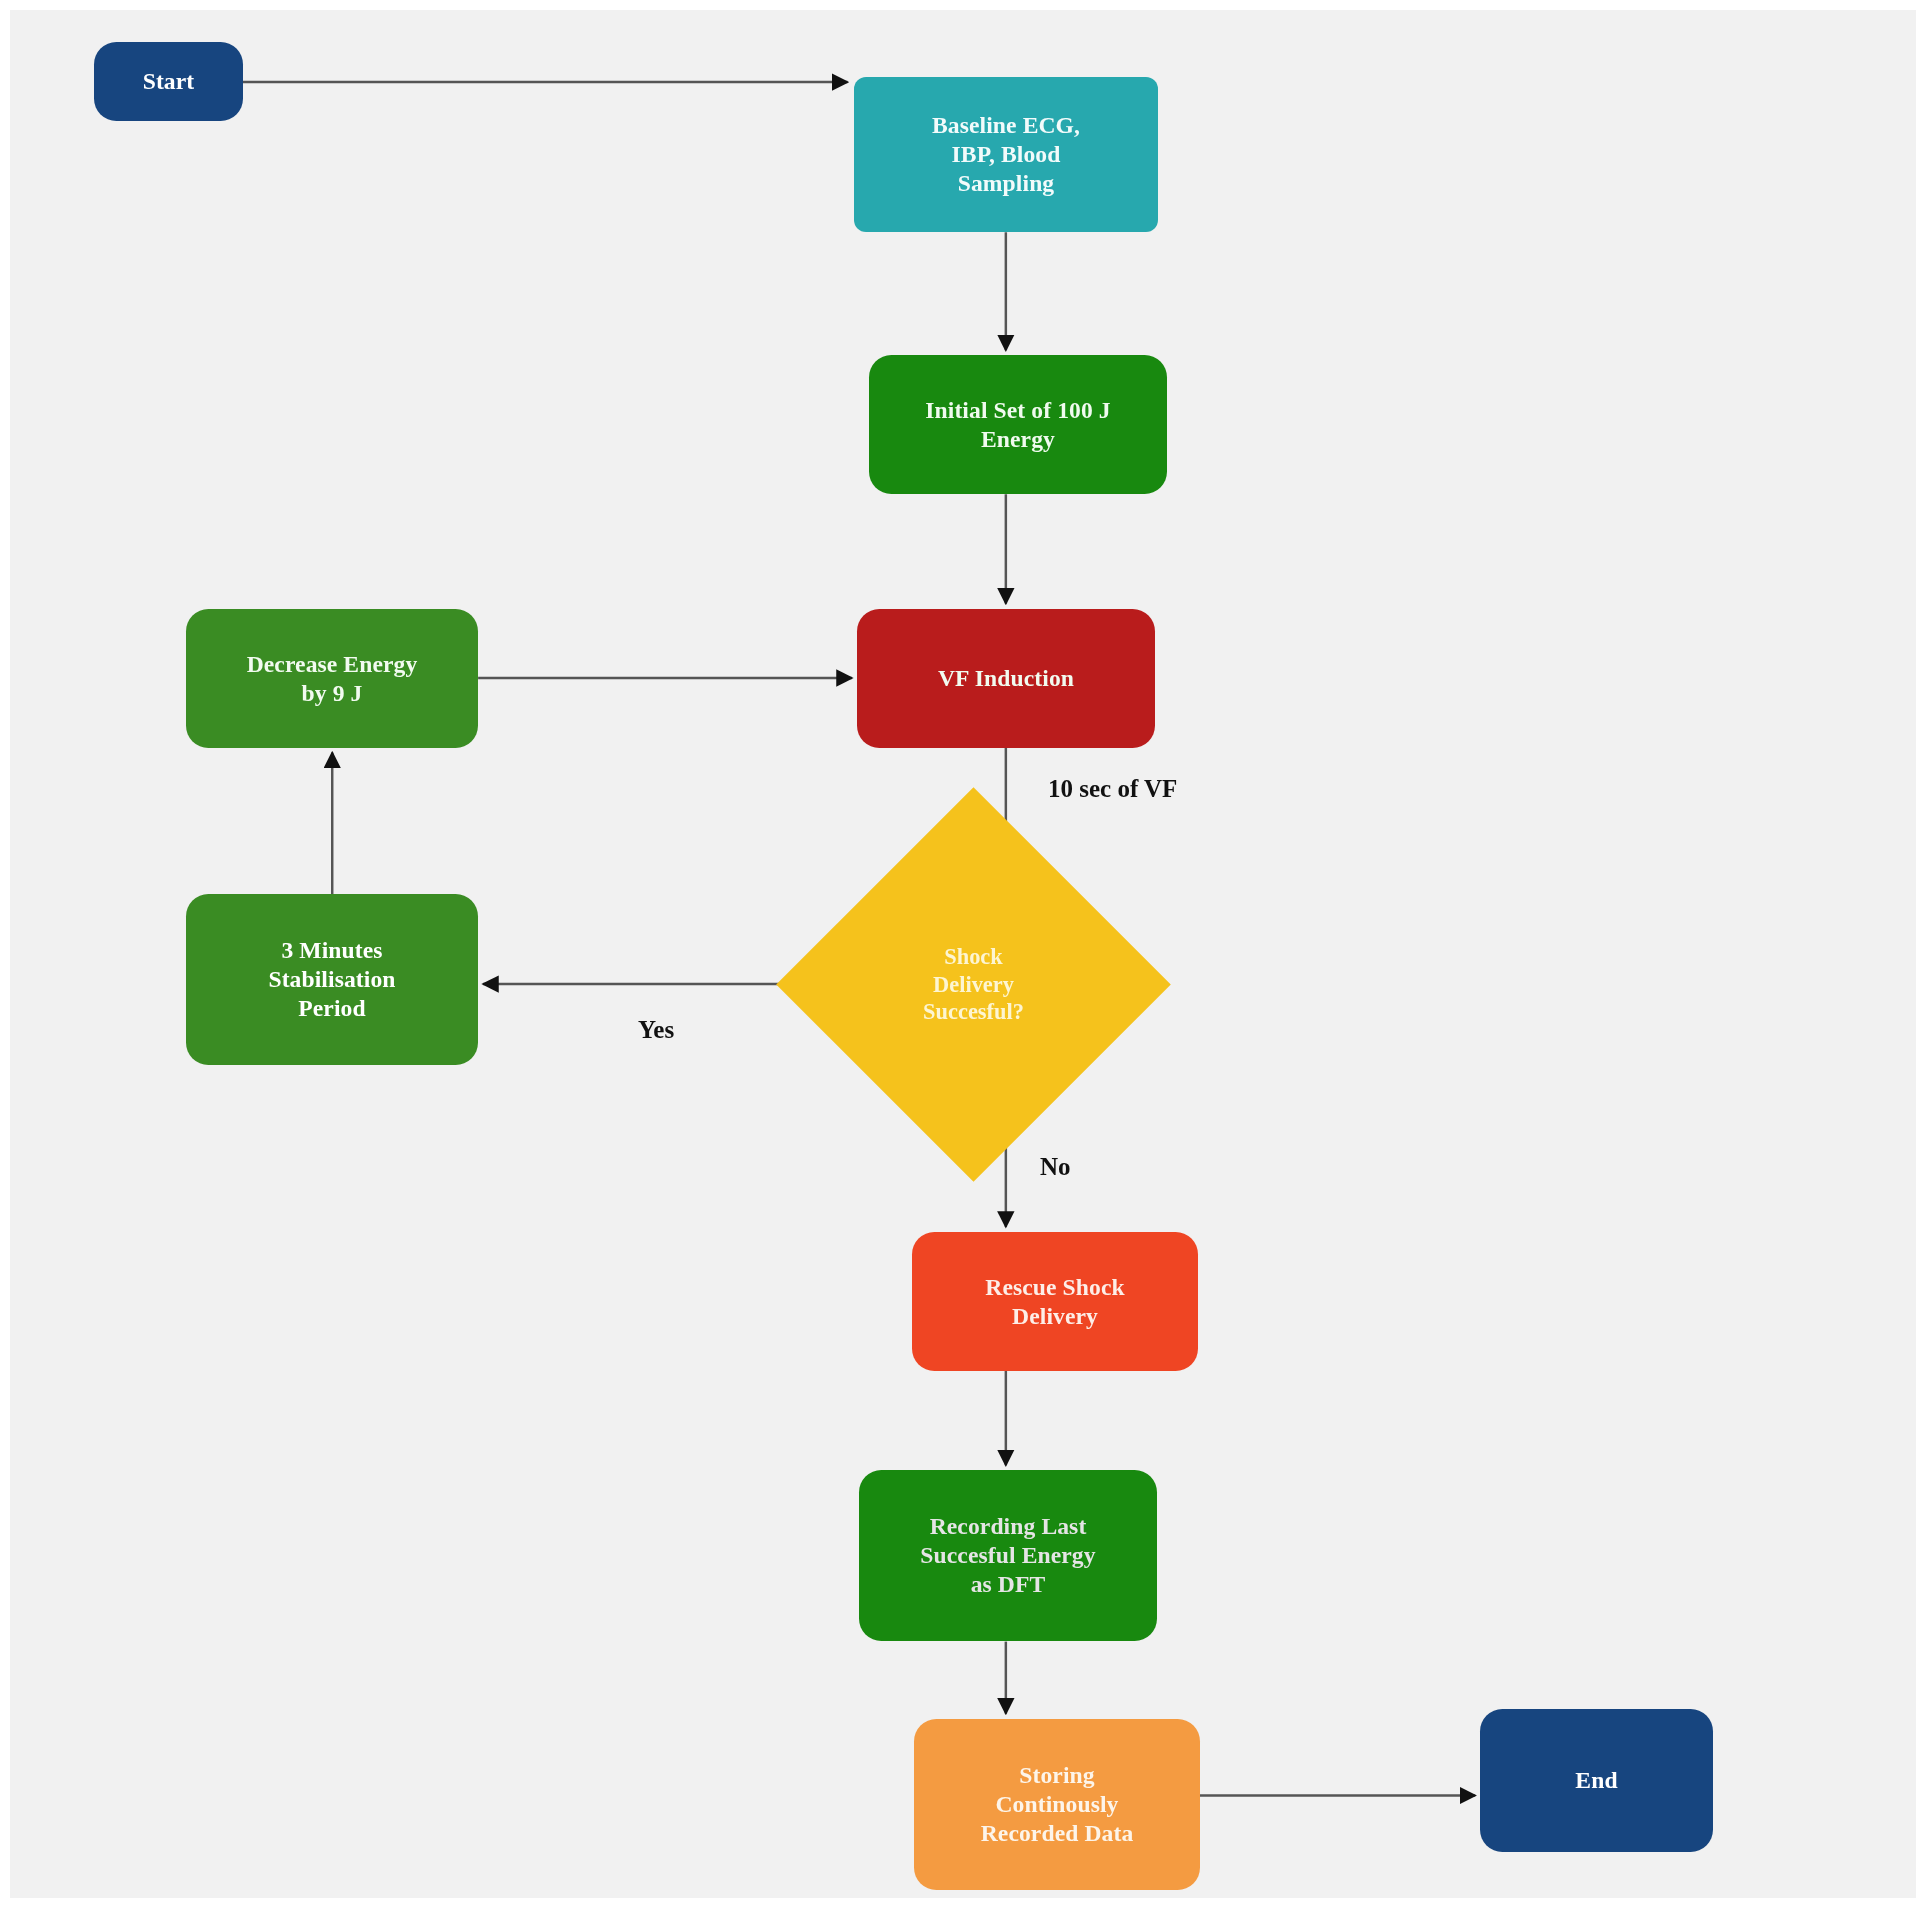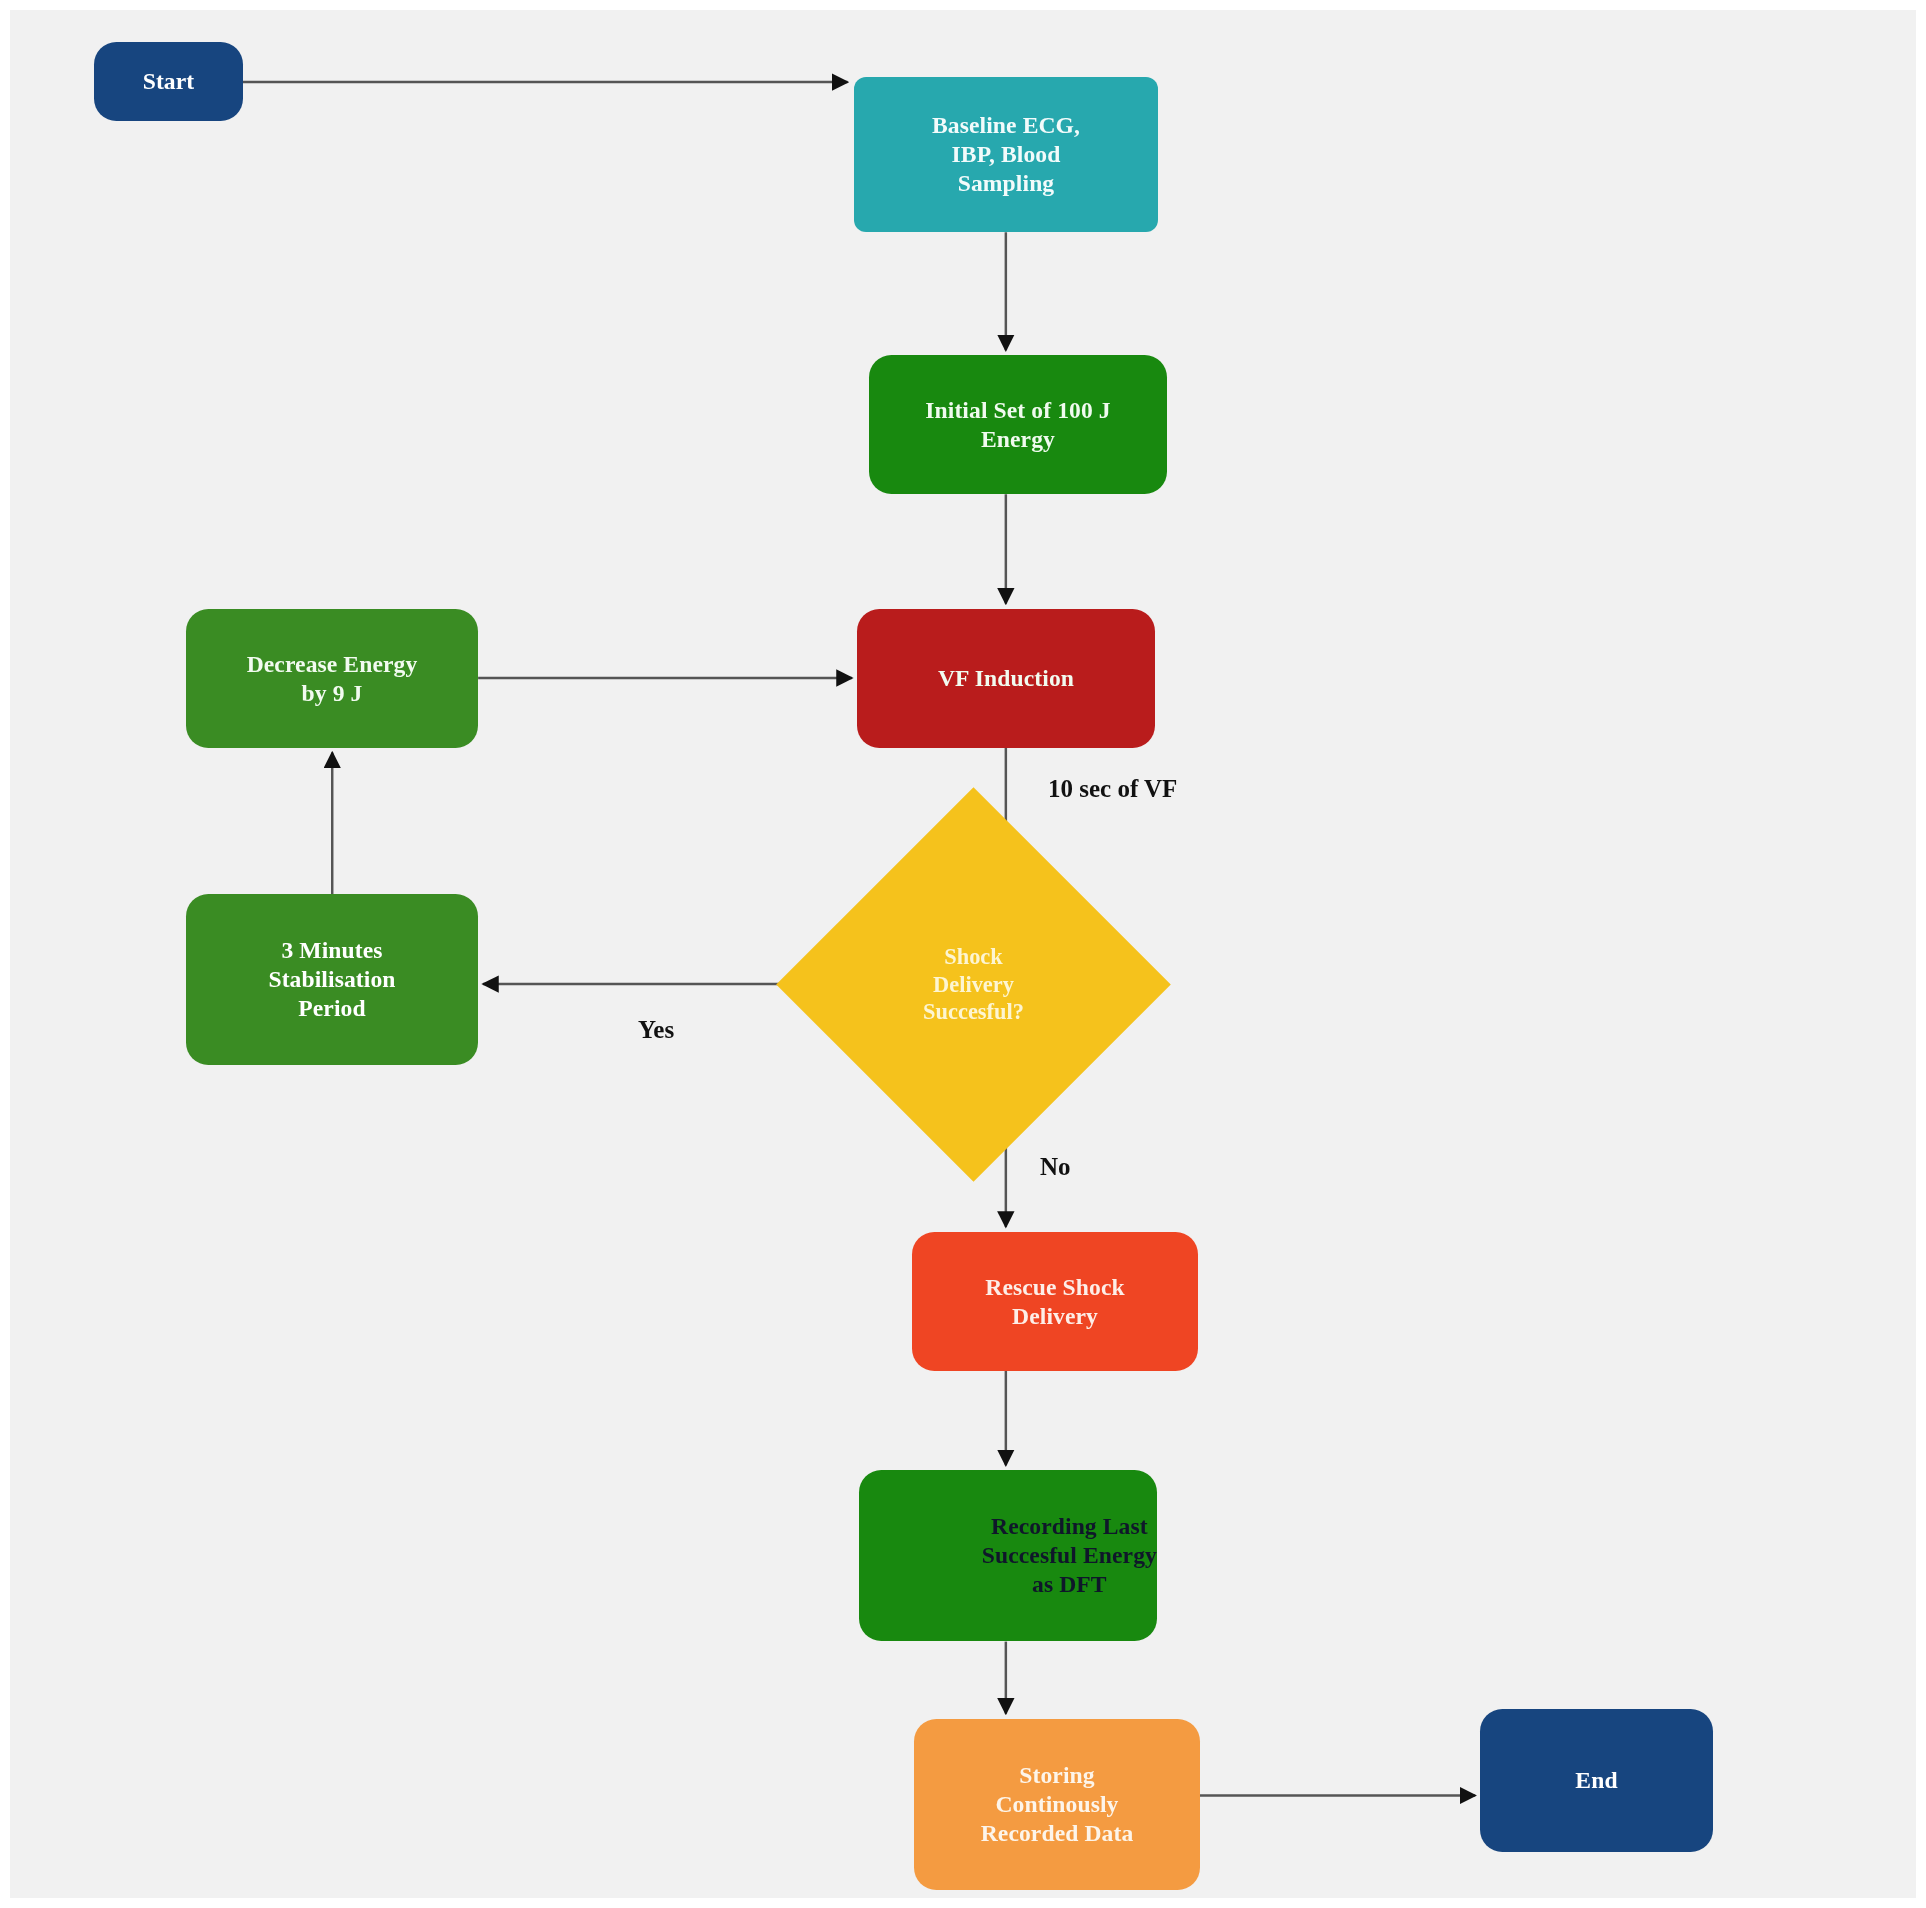--- a/index.html
+++ b/index.html
@@ -141,21 +141,21 @@
     <div class="diamond-label" style="color:#fdf5d2; font-size:22.4px;">Shock
 Delivery
 Succesful?</div>
   </div>
 
   <div class="node rounded" style="left:858px; top:1222px; width:286px; height:139px; background:#EF4523; color:#fdeee8; font-size:23.6px;margin-left:44px;">
     <span>Rescue Shock
 Delivery</span>
   </div>
 
-  <div class="node rounded" style="left:849px; top:1460px; width:298px; height:171px; background:#18890F; color:#0f172a; font-size:23.6px;justify-content:flex-end;">
+  <div class="node rounded" style="left:849px; top:1460px; width:298px; height:171px; background:#18890F; color:#e5e5e5; font-size:23.6px;">
     <span>Recording Last
 Succesful Energy
 as DFT</span>
   </div>
 
   <div class="node rounded" style="left:904px; top:1709px; width:286px; height:171px; background:#F49B41; color:#fdf5ea; font-size:23.6px;">
     <span>Storing
 Continously
 Recorded Data</span>
   </div>

